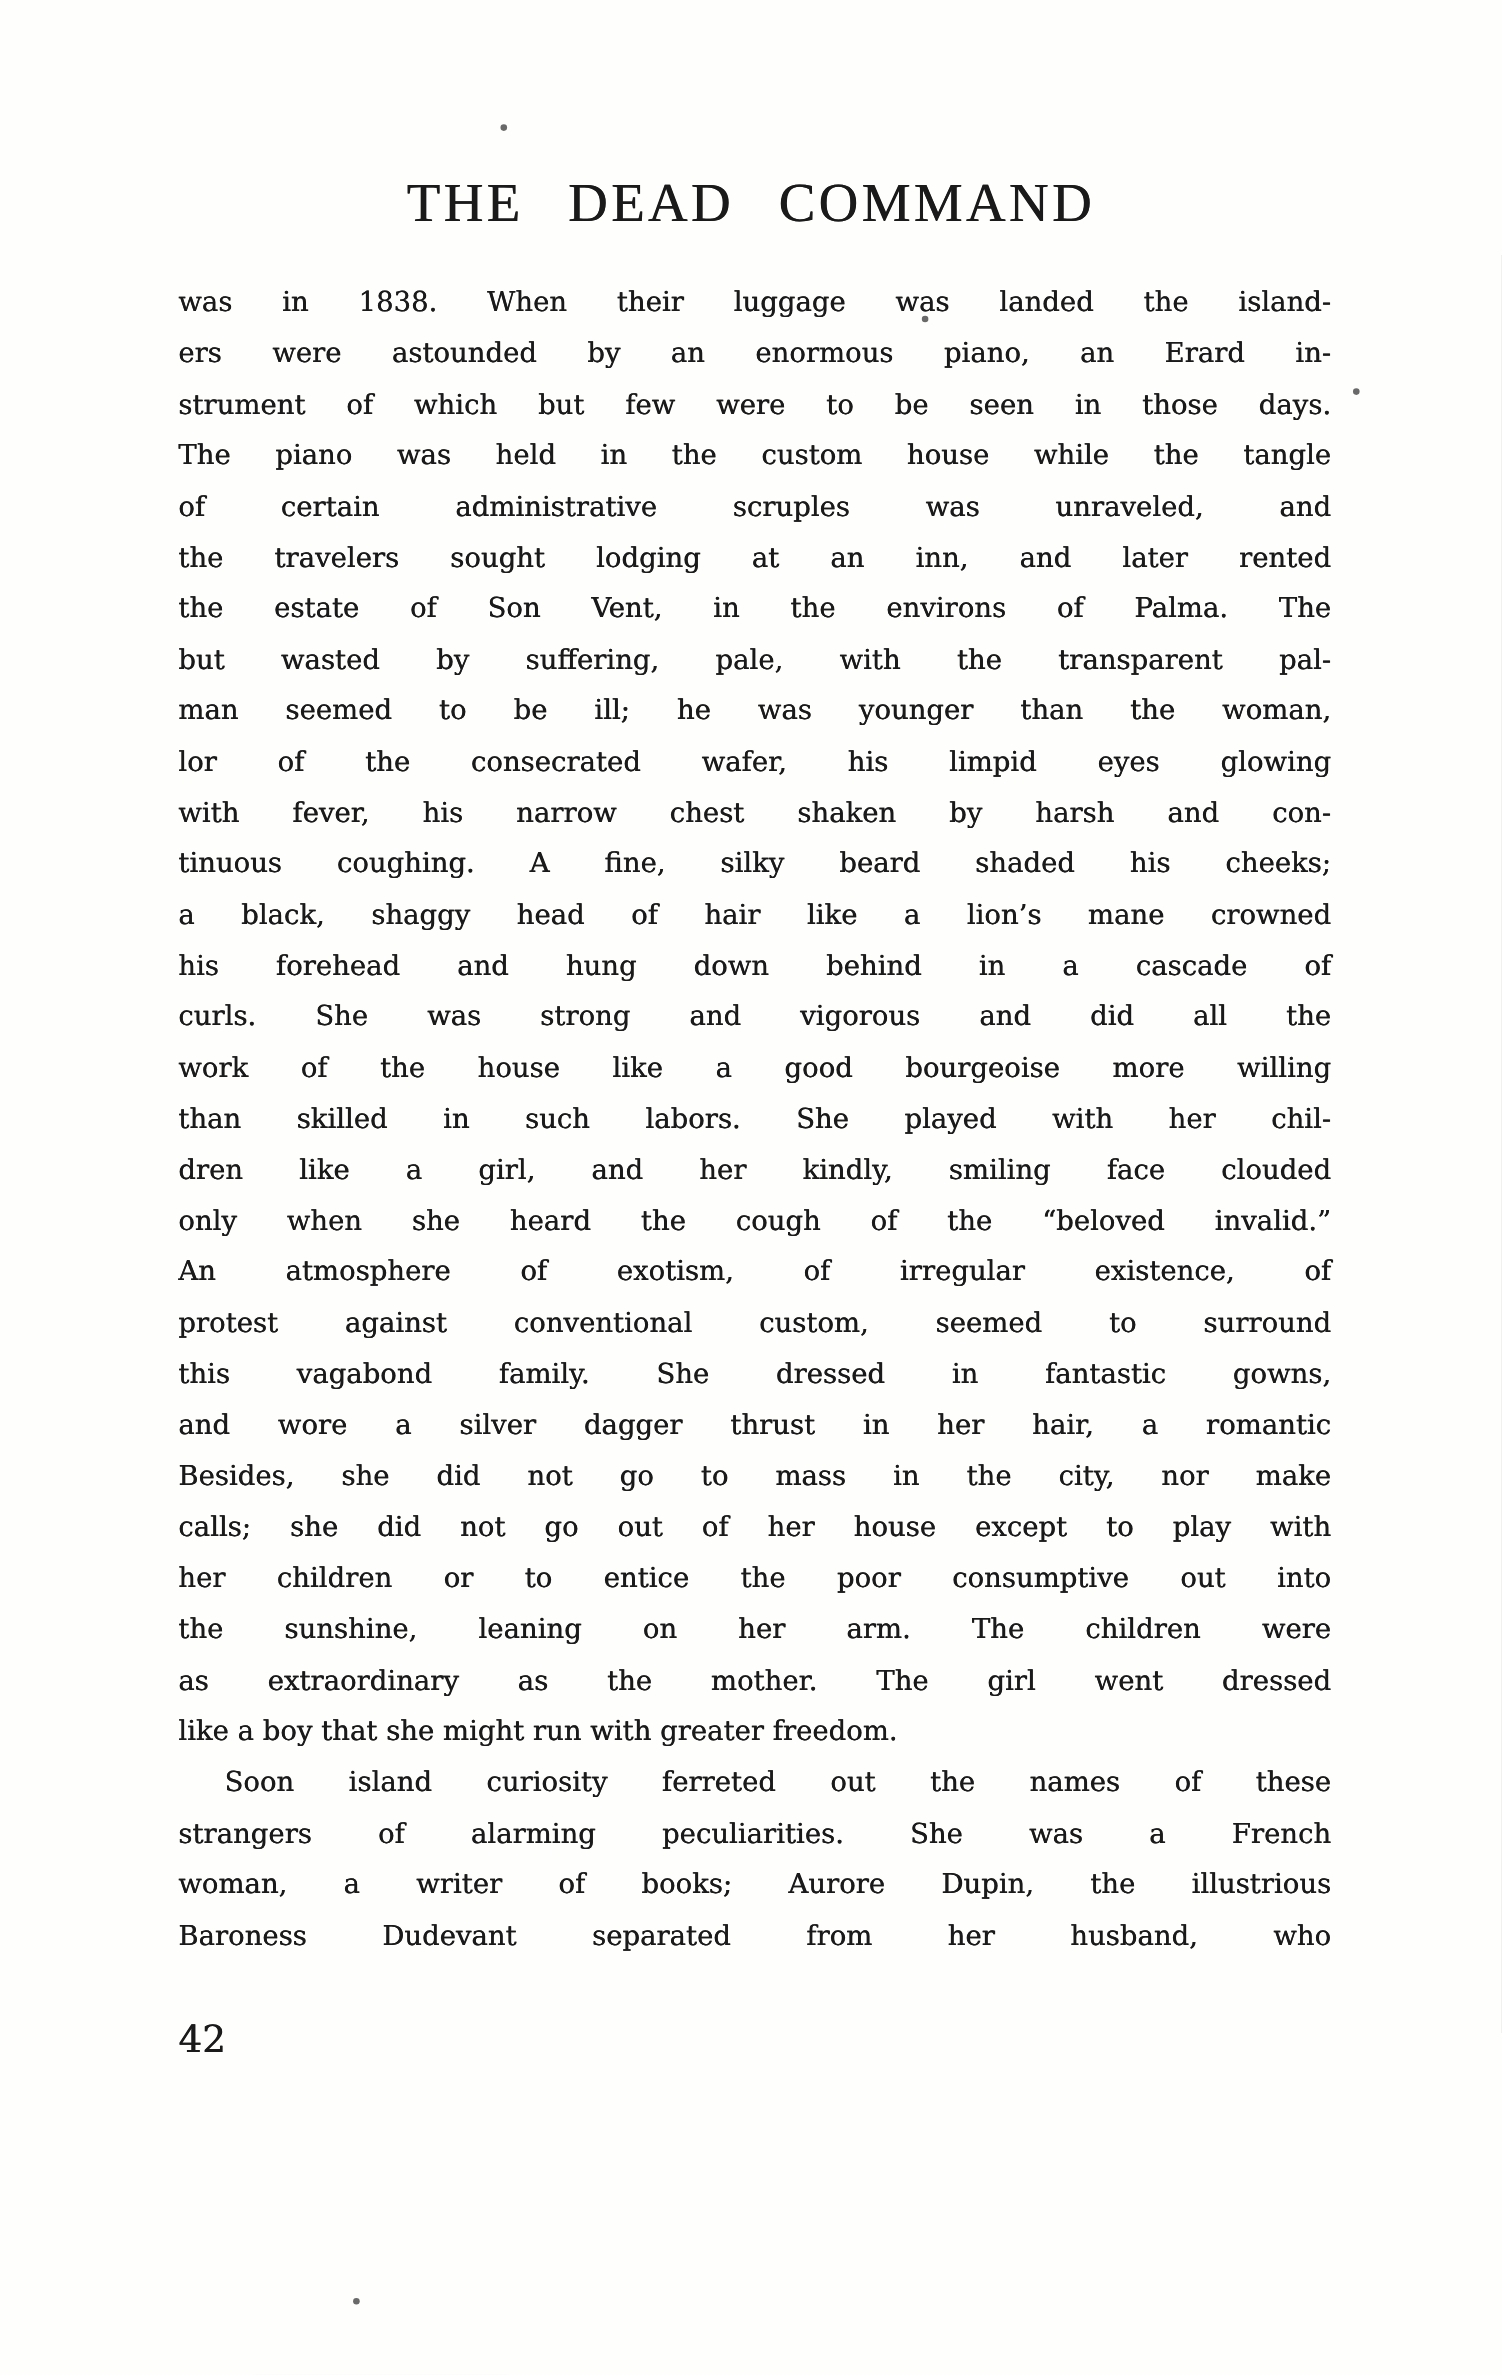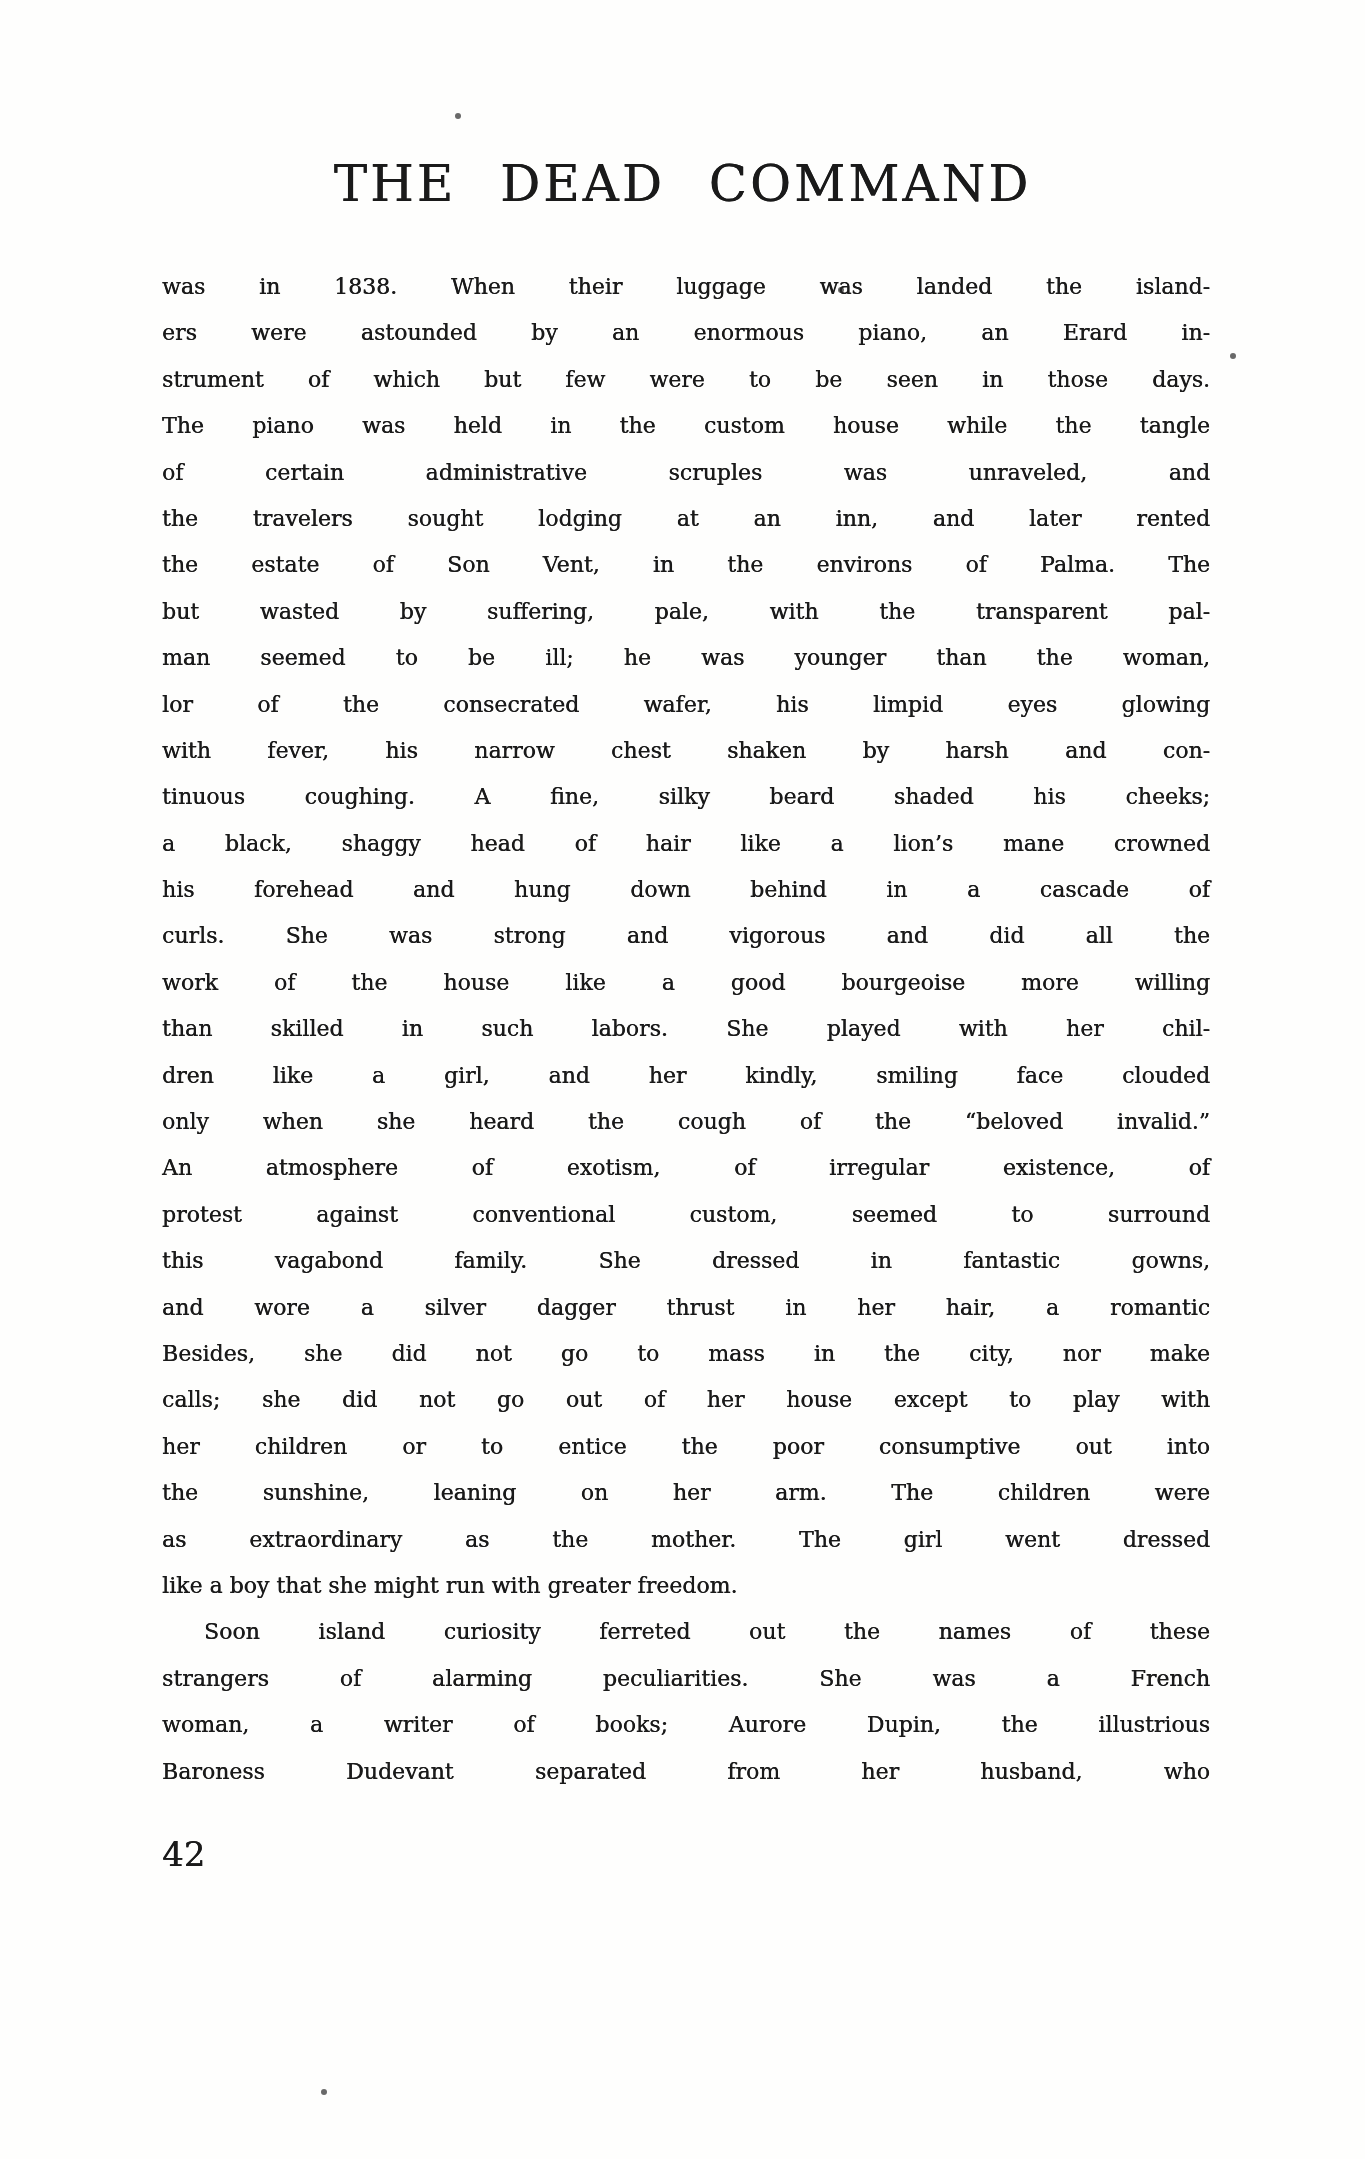--- a/index.html
+++ b/index.html
@@ -23,27 +23,28 @@
     left: 0;
     right: 0;
     margin: 0;
     text-align: center;
     font-size: 50px;
     font-weight: normal;
     line-height: 1.15;
     letter-spacing: 3px;
     word-spacing: 25px;
     text-shadow: 0.4px 0 0 currentColor;
+    font-family: Liberation Serif, serif;
   }
   .body-text {
     position: absolute;
-    top: 264px;
+    top: 252px;
     left: 162px;
     width: 1048px;
-    font-size: 22px;
+    font-size: 25px;
     text-shadow: 0.35px 0 0 currentColor;
   }
   .line {
     height: 46.4px;
     line-height: 46.4px;
     text-align: justify;
     text-align-last: justify;
     white-space: normal;
   }
   .line.no-justify {

